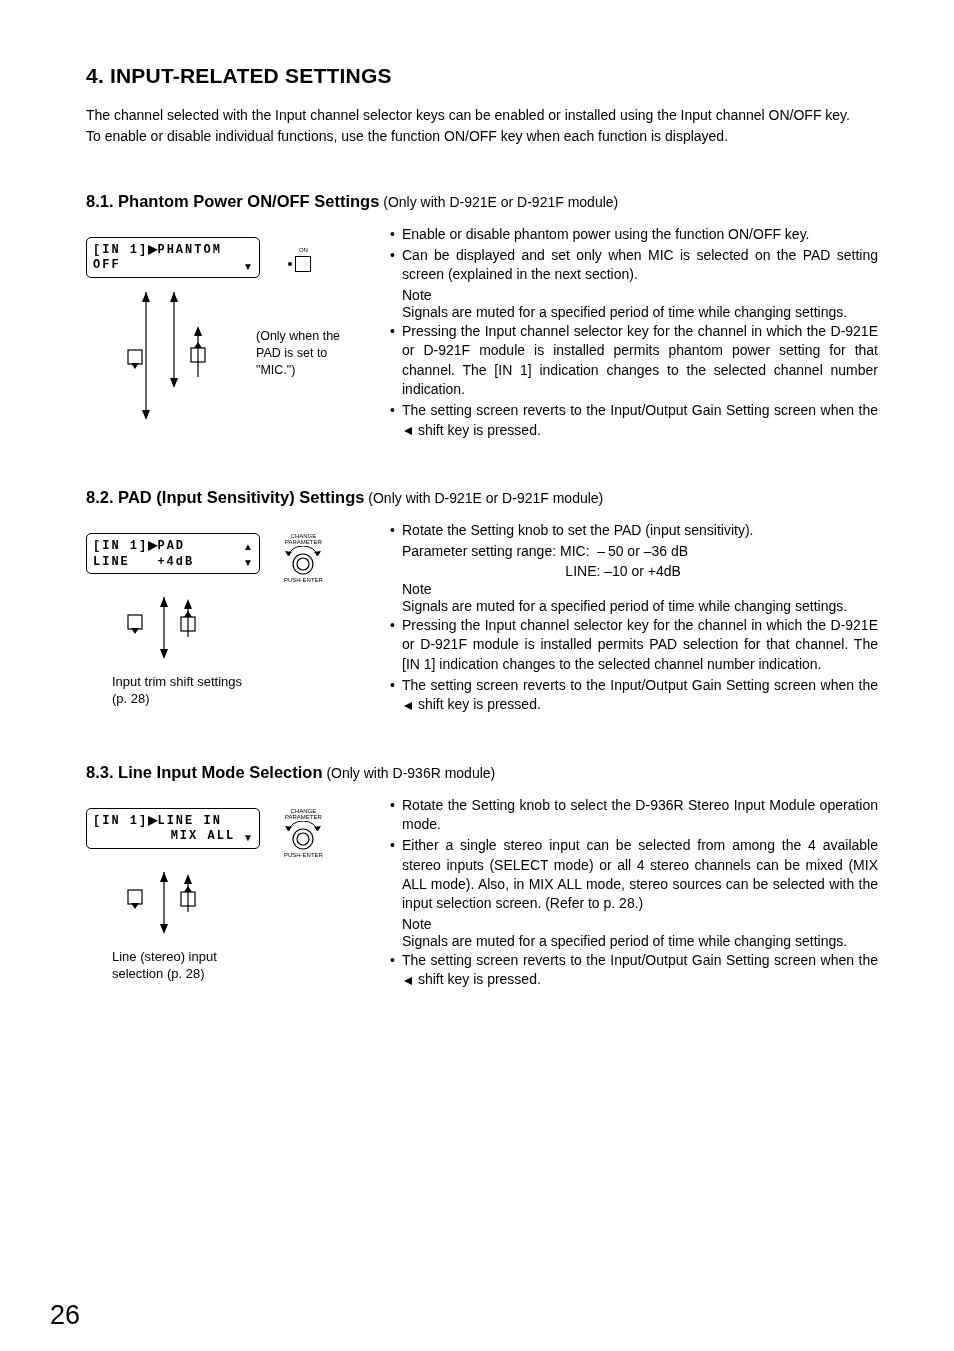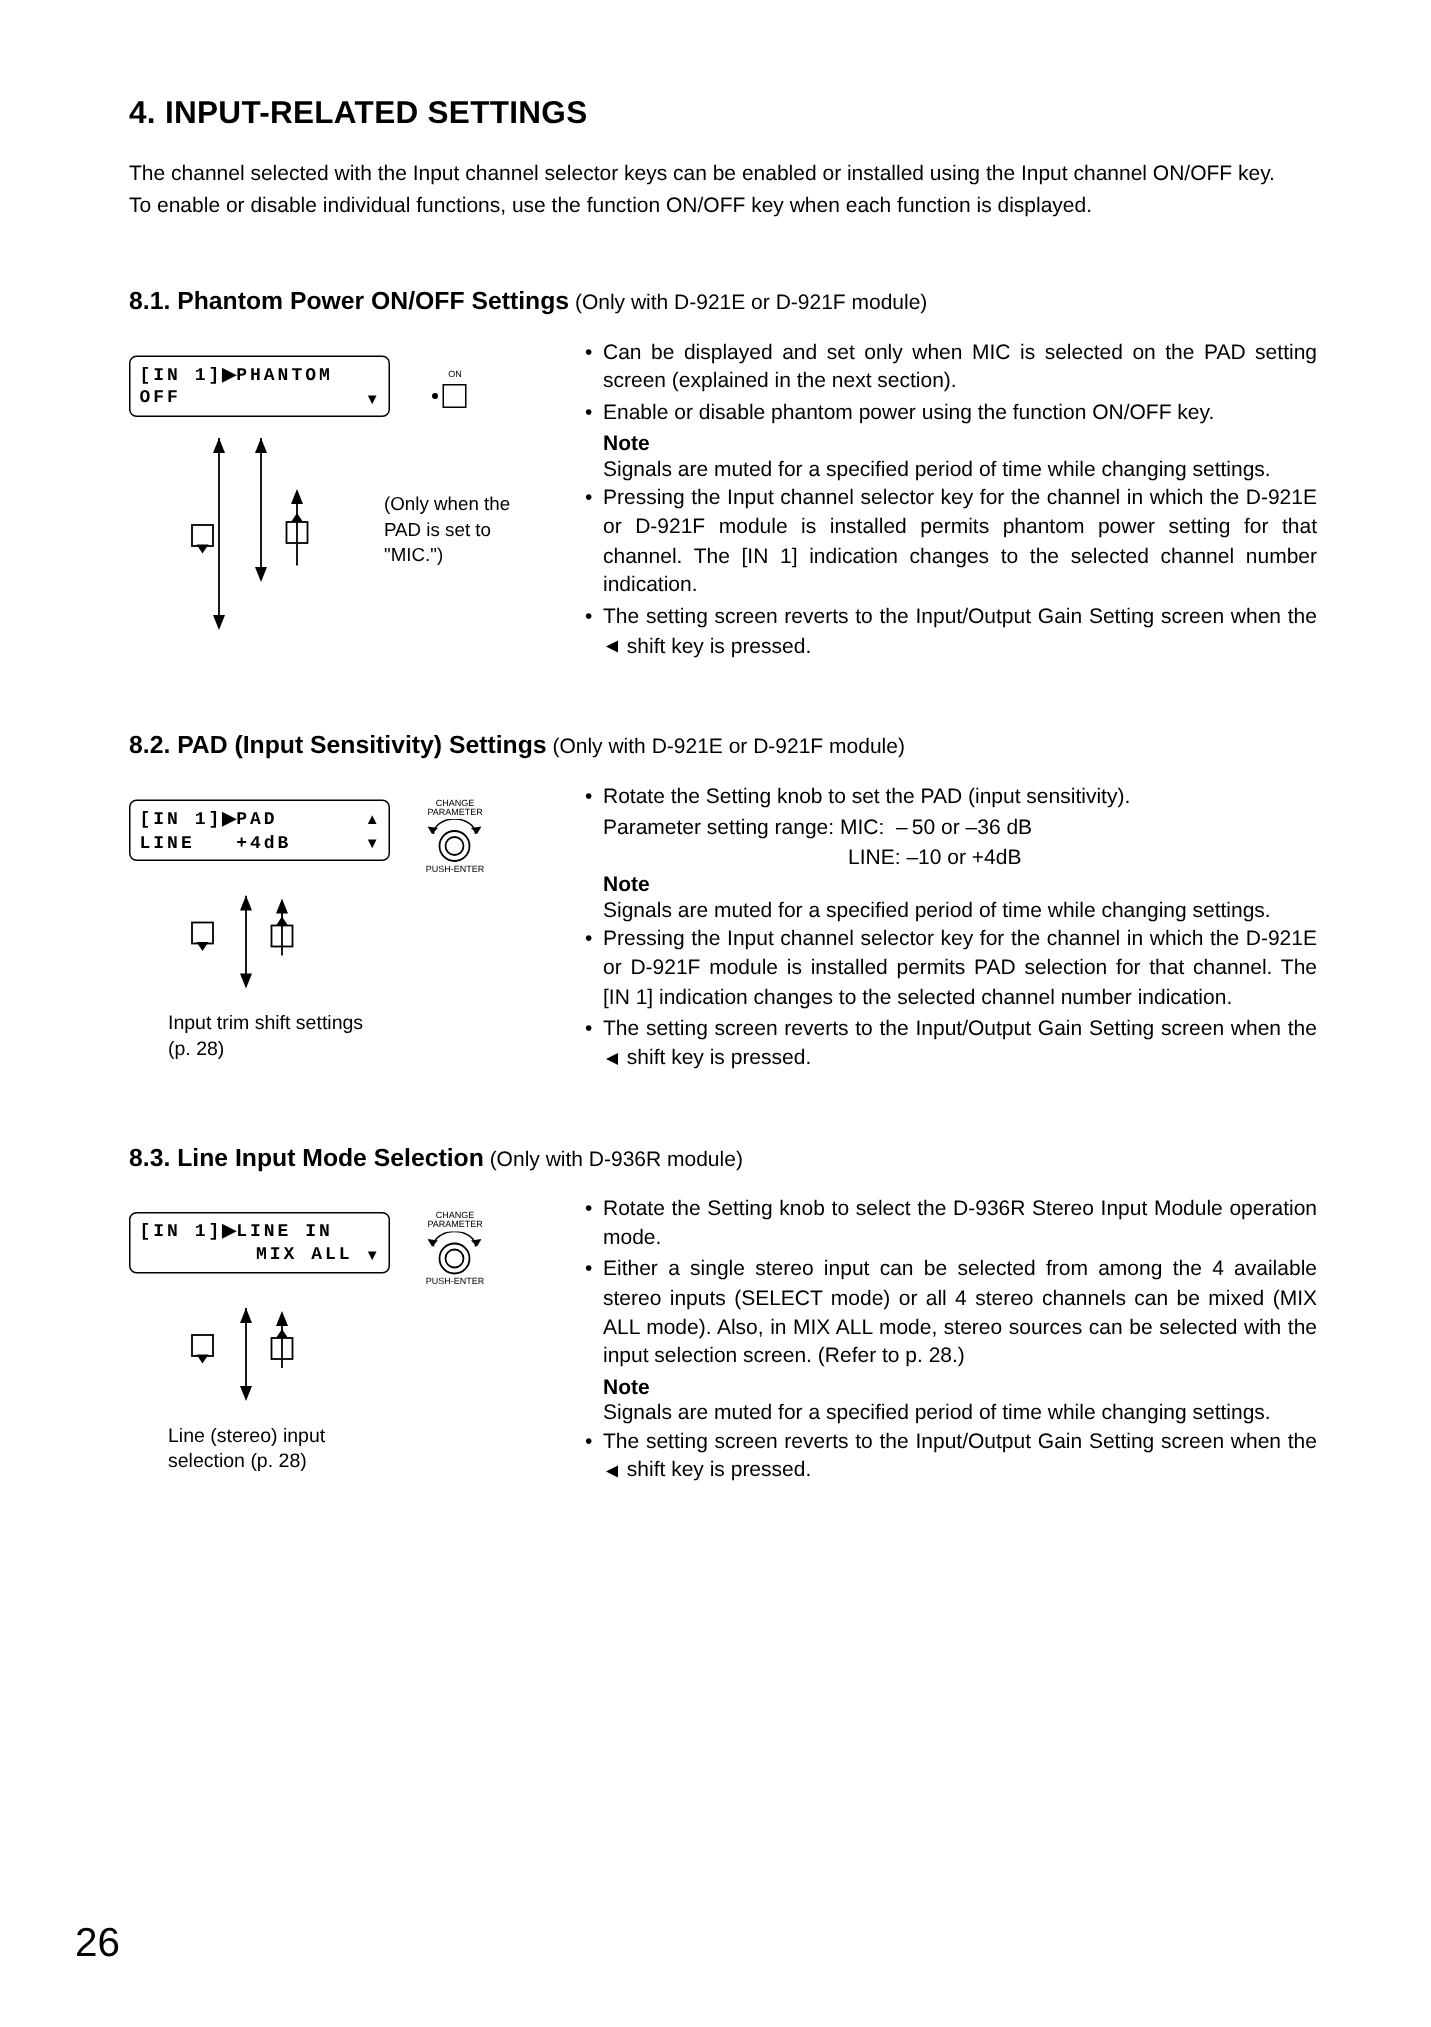--- a/index.html
+++ b/index.html
@@ -150,36 +150,36 @@
   position: absolute;
   left: 0;
   top: 0;
 }
 .sub {
   padding-left: 12px;
   line-height: 1.38;
   text-align: justify;
 }
 .notehead {
-  font-weight: bold;
+  font-weight: normal;
   padding-left: 12px;
 }
 .inline-tri {
   display: inline-block;
   width: 0; height: 0;
   border-top: 4px solid transparent;
   border-bottom: 4px solid transparent;
   border-right: 8px solid #000;
   vertical-align: middle;
   margin: 0 2px;
 }
 .pagenum {
   position: absolute;
   left: 50px;
-  bottom: 40px;
+  bottom: 20px;
   font-size: 27px;
   font-family: Arial, Helvetica, sans-serif;
 }
 </style>
 </head>
 <body>
 
 <div class="page">
 
   <h1>4. INPUT-RELATED SETTINGS</h1>
@@ -231,22 +231,22 @@
           </svg>
           <div class="navnote" style="position:absolute; left:130px; top:36px; width:120px;">
             <span>(Only when the</span><br>
             <span>PAD is set to</span><br>
             <span>"MIC.")</span>
           </div>
         </div>
       </div>
       <div class="rightcol">
         <ul>
+          <li>Enable or disable phantom power using the function ON/OFF key.</li>
           <li>Can be displayed and set only when MIC is selected on the PAD setting screen (explained in the next section).</li>
-          <li>Enable or disable phantom power using the function ON/OFF key.</li>
         </ul>
         <div class="notehead">Note</div>
         <div class="sub">Signals are muted for a specified period of time while changing settings.</div>
         <ul>
           <li>Pressing the Input channel selector key for the channel in which the D-921E or D-921F module is installed permits phantom power setting for that channel. The [IN 1] indication changes to the selected channel number indication.</li>
           <li><span>The setting screen reverts to the Input/Output Gain Setting screen when the </span><span class="inline-tri"></span><span> shift key is pressed.</span></li>
         </ul>
       </div>
     </div>
   </div>

